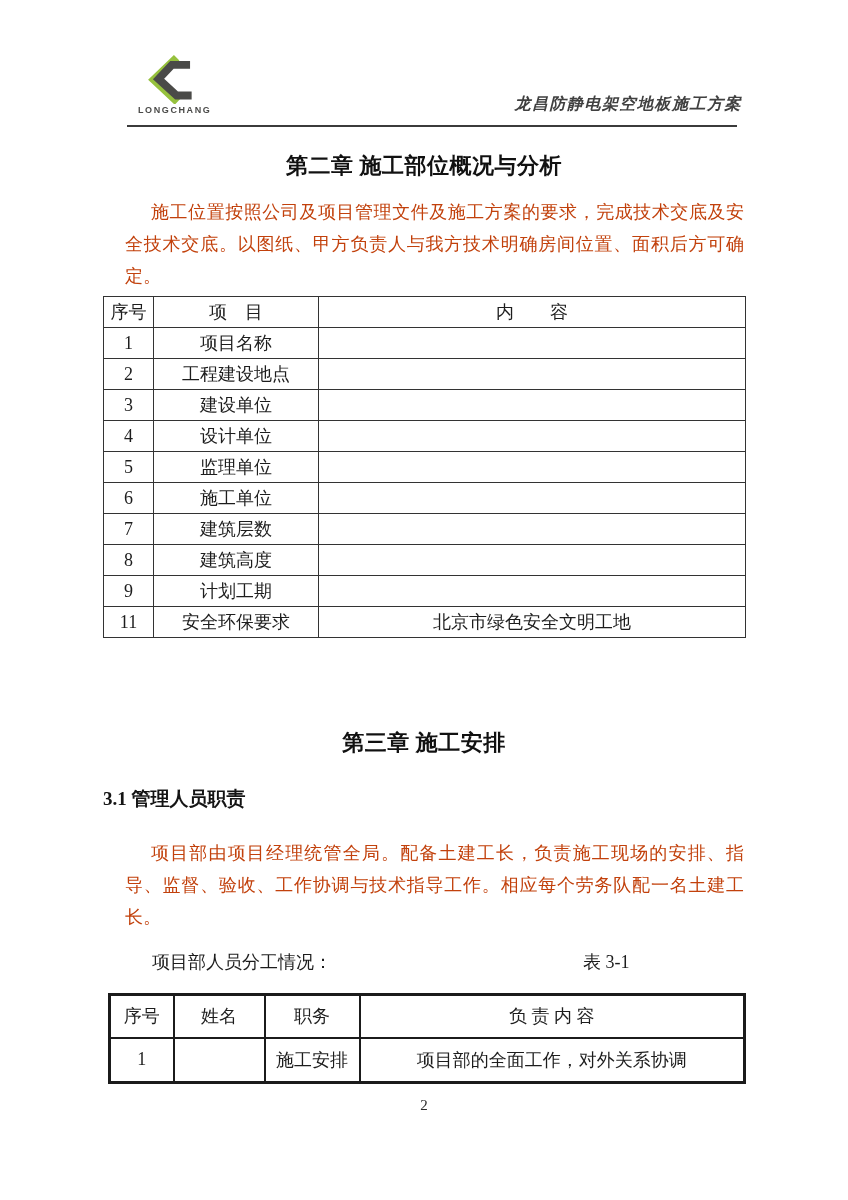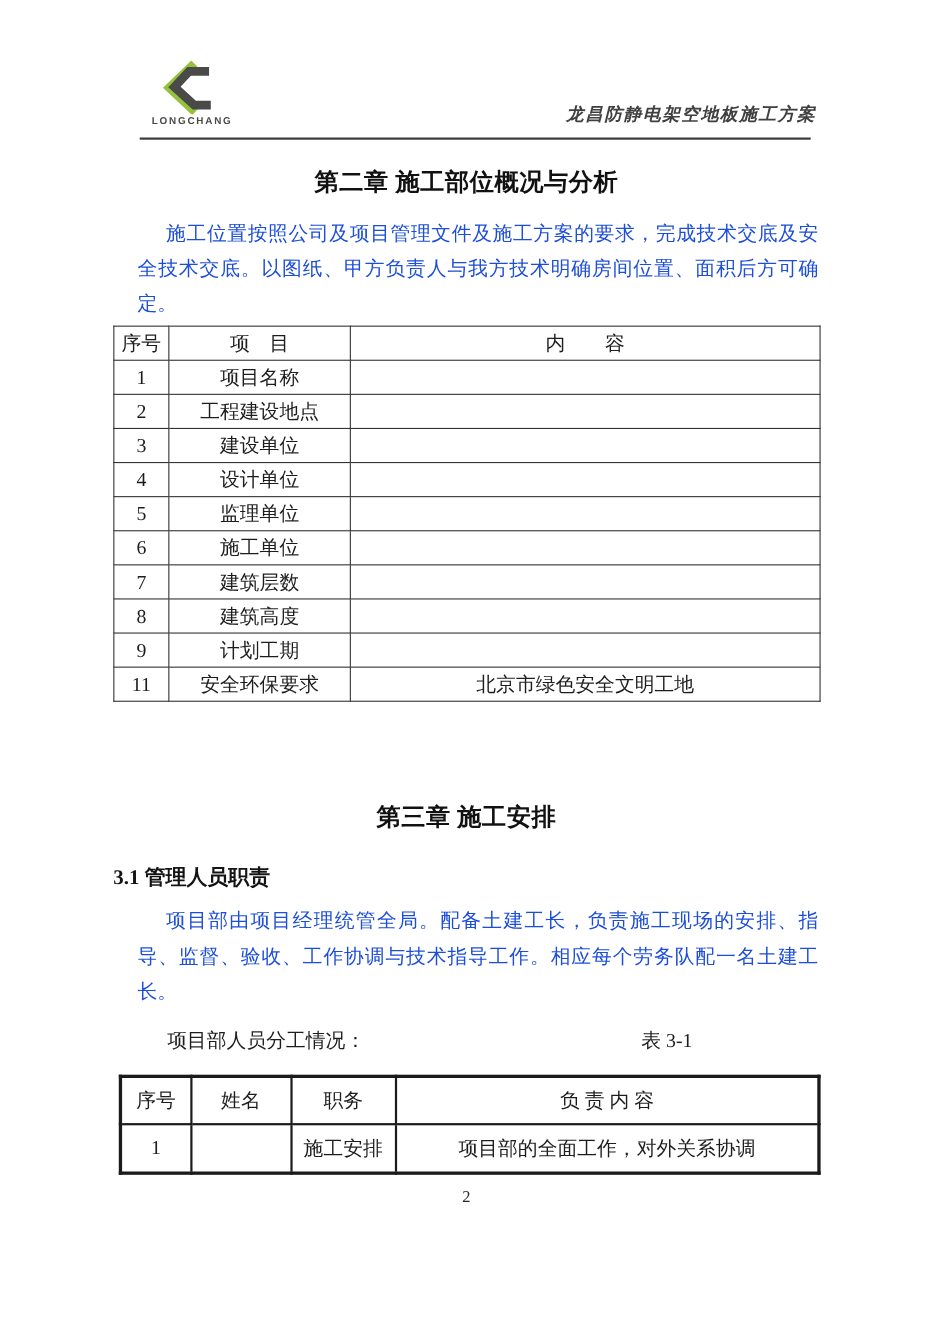--- a/index.html
+++ b/index.html
@@ -18,21 +18,21 @@
 
   
   .main { position:absolute; top:133px; left:103px; width:642px; }
 
   .intro-line { margin:4px 0 0 59px; font-size:18px; line-height:26px; color:#1f1f1f; }
 
   .chapter-title { margin-top:16px; text-align:center; font-size:22px; font-weight:bold;
                    line-height:34px; color:#111111; letter-spacing:0.5px; }
 
   .body-para { margin:13px 0 0 22px; width:619px; font-size:18px; line-height:32px;
-               text-align:justify; text-indent:26px; color:#1d4ed8; }
+               text-align:justify; text-indent:26px; color:#c2410c; }
 
   
   table { border-collapse:collapse; }
   .t1 { margin-top:4px; width:642px; border:1px solid #333333; table-layout:fixed; }
   .t1 th, .t1 td { border:1px solid #333333; font-weight:normal; font-size:18px;
                    text-align:center; vertical-align:middle; height:31px; padding:0 2px; }
   .t1 .c1 { width:50px; }
   .t1 .c2 { width:165px; }
   .t1 .c3 { width:427px; }
 
@@ -136,21 +136,21 @@
           <td class="c2">安全环保要求</td>
           <td class="c3">北京市绿色安全文明工地</td>
         </tr>
       </tbody>
     </table>
 
     <div class="chapter-title" style="margin-top:88px;">第三章 施工安排</div>
 
     <div class="section-heading">3.1 管理人员职责</div>
 
-    <p class="body-para" style="margin-top:9px;">项目部由项目经理统管全局。配备土建工长，负责施工现场的安排、指导、监督、验收、工作协调与技术指导工作。相应每个劳务队配一名土建工长。</p>
+    <p class="body-para" style="margin-top:25px;">项目部由项目经理统管全局。配备土建工长，负责施工现场的安排、指导、监督、验收、工作协调与技术指导工作。相应每个劳务队配一名土建工长。</p>
 
     <div class="caption-row">
       <span class="caption-text">项目部人员分工情况：</span>
       <span class="table-label">表 3-1</span>
     </div>
 
     <table class="t2">
       <thead>
         <tr>
           <th class="k1">序号</th>

